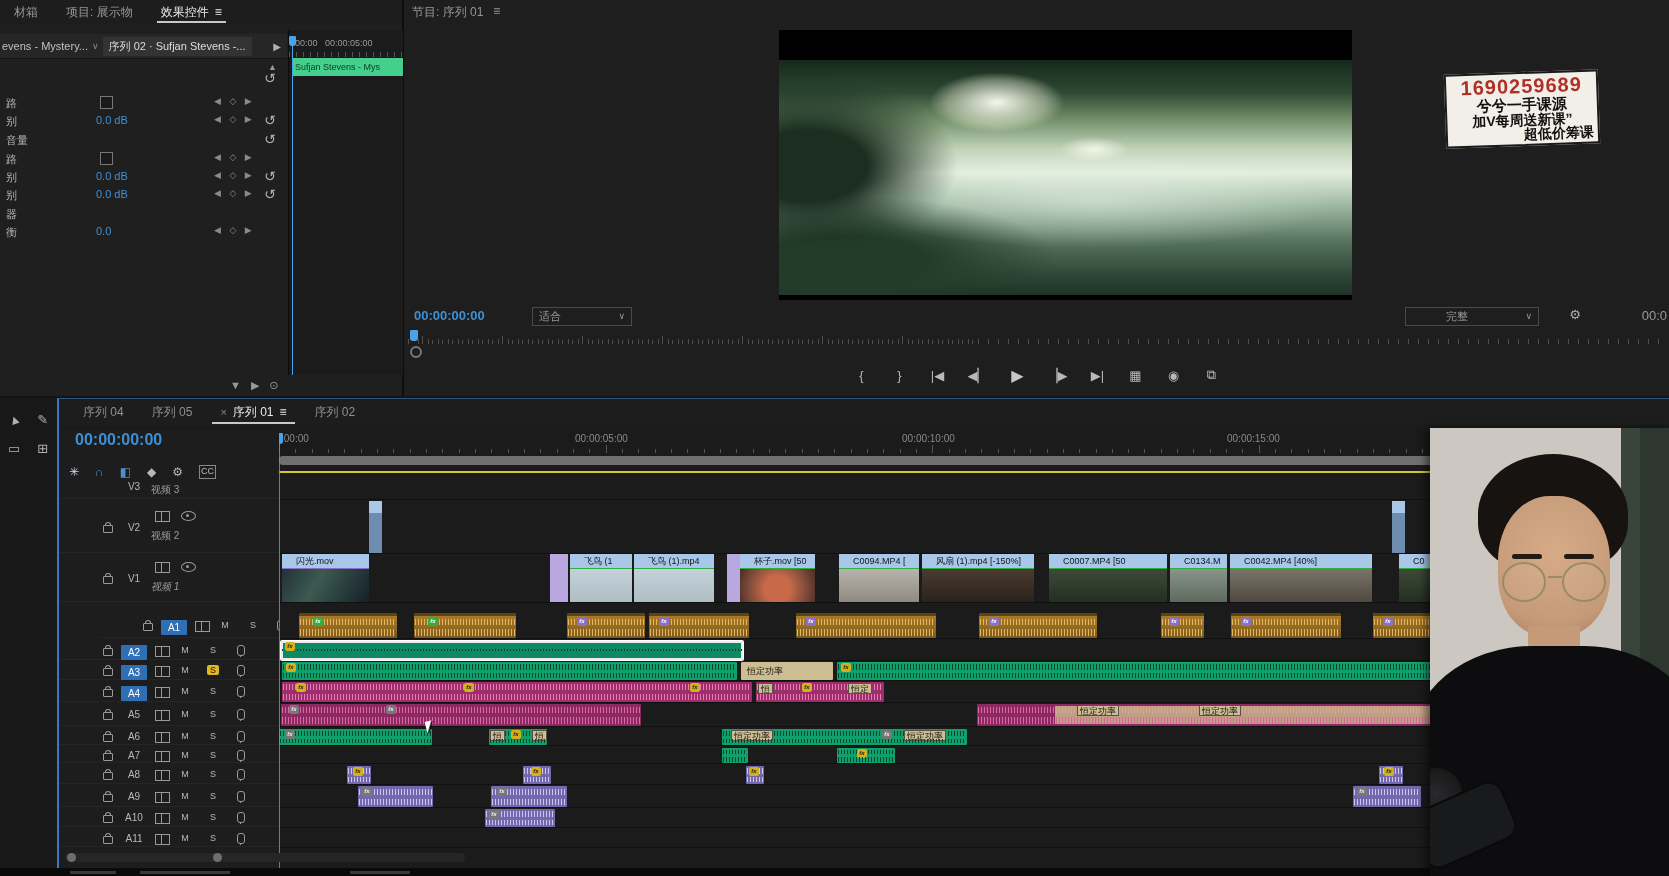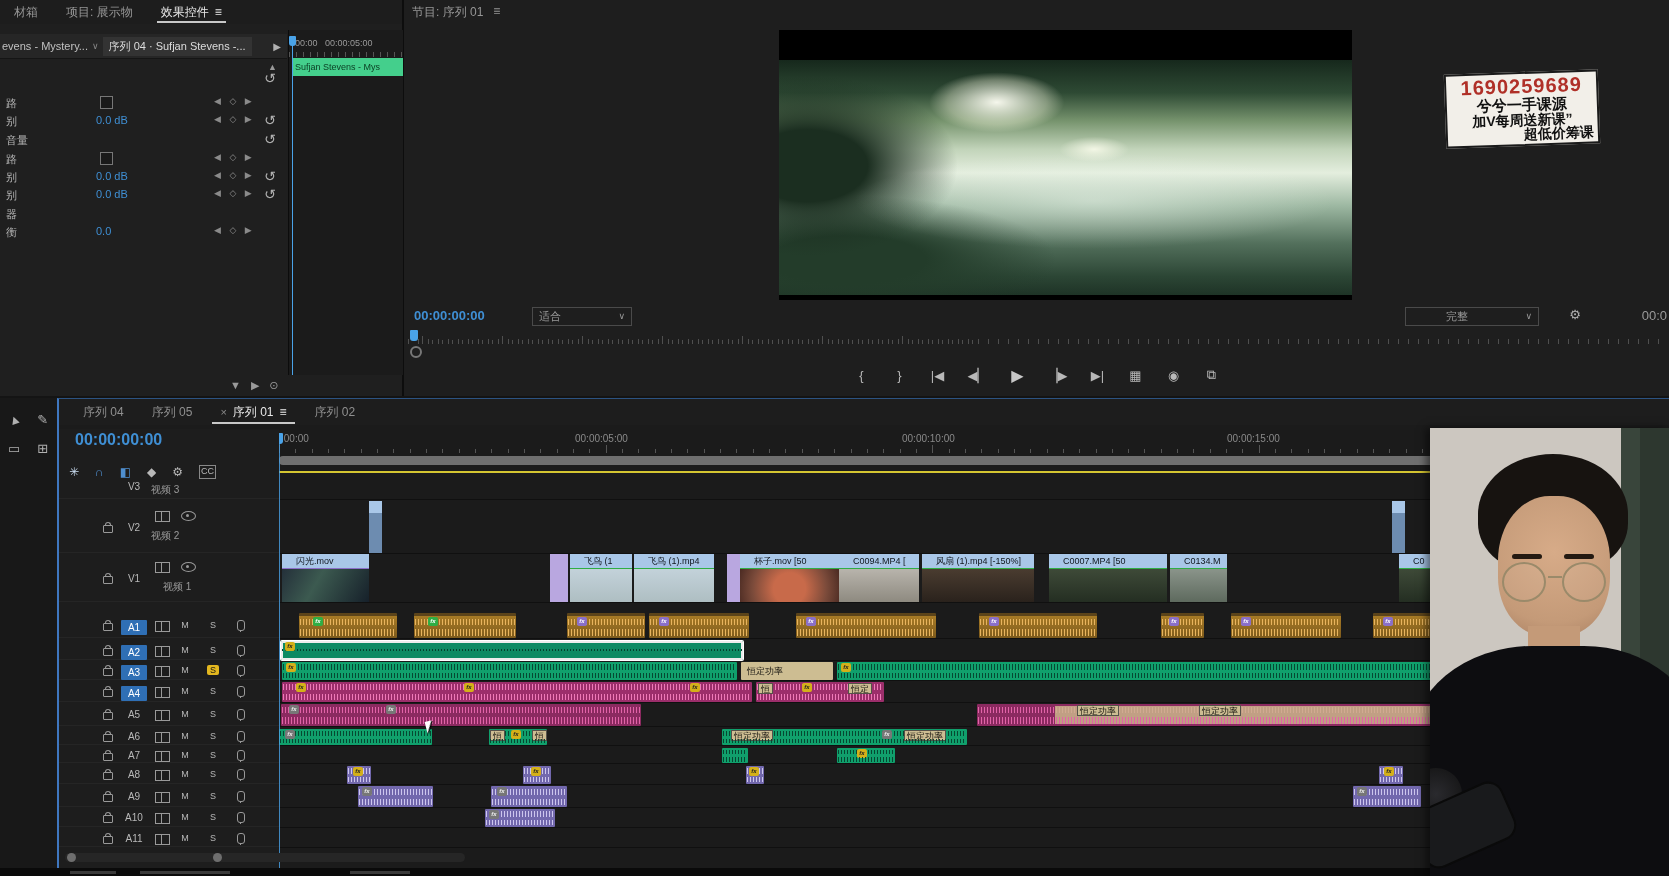--- a/index.html
+++ b/index.html
@@ -212,21 +212,21 @@
         </div>
         <div class="ec-row" style="top: 223px;">
           <div class="ec-label">衡</div>
           <div class="ec-value">0.0</div>
           <div class="ec-nav">◀ ◇ ▶</div>
         </div>
       </div>
     <div class="ec-head">
       <span class="ec-src">evens - Mystery...</span>
       <span class="ec-chev">∨</span>
-      <span class="ec-seq">序列 04 · Sufjan Stevens -...</span>
+      <span class="ec-seq">序列 02 · Sufjan Stevens -...</span>
       <span class="ec-play">▶</span>
     </div>
     <div class="ec-upbtn">▲</div>
     <div id="ec-mini">
       <span class="mini-t" style="left:6px">00:00</span>
       <span class="mini-t" style="left:36px">00:00:05:00</span>
       <div class="mini-ticks"></div>
       <div class="mini-clip">Sufjan Stevens - Mys</div>
       <div class="mini-ph"></div>
     </div>
@@ -382,23 +382,23 @@
             <div class="tid" style="top: 21px;">V2</div>
             <div class="dualmon" style="left: 96px; top: 10px;"></div>
             <div class="eye" style="left: 122px; top: 10px;"></div>
             <div class="tname" style="left: 92px; top: 28px;">视频 2</div>
           </div>
           <div class="trow" style="top: 125px; height: 48px;">
             <div class="lock" style="top: 22px;"></div>
             <div class="tid" style="top: 19px;">V1</div>
             <div class="dualmon" style="left: 96px; top: 8px;"></div>
             <div class="eye" style="left: 122px; top: 8px;"></div>
-            <div class="tname" style="left: 104px; top: 26px;">视频 1</div>
-          </div>
-          <div class="trow" style="top: 184px; height: 25px;">
+            <div class="tname" style="left: 92px; top: 26px; font-style: italic;">视频 1</div>
+          </div>
+          <div class="trow" style="top: 184px; height: 25px; margin-left: 40px;">
             <div class="lock" style="top: 9.5px;"></div>
             <div class="tid badge" style="top: 6.5px;">A1</div>
             <div class="dualmon" style="left: 96px; top: 7.5px;"></div>
             <div class="mtxt" style="left: 120px; top: 6.5px;">M</div>
             <div class="stxt" style="left: 148px; top: 6.5px;">S</div>
             <div class="mic" style="left: 178px; top: 6.5px;"></div>
           </div>
           <div class="trow" style="top: 212px; height: 19px;">
             <div class="lock" style="top: 6.5px;"></div>
             <div class="tid badge" style="top: 3.5px;">A2</div>
@@ -593,21 +593,21 @@
               <div class="vname">飞鸟 (1</div>
               <div class="fxb g">fx</div>
               <div class="vbody b3"></div>
             </div>
             <div class="vclip" style="left: 355px; width: 80px;">
               <div class="vname">飞鸟 (1).mp4</div>
               <div class="fxb g">fx</div>
               <div class="vbody b3"></div>
             </div>
             <div class="vstrip" style="left: 448px; width: 24px;"></div>
-            <div class="vclip" style="left: 461px; width: 99px;">
+            <div class="vclip" style="left: 461px; width: 75px;">
               <div class="vname">杯子.mov [50</div>
               <div class="fxb g">fx</div>
               <div class="vbody b4"></div>
             </div>
             <div class="vclip" style="left: 560px; width: 80px;">
               <div class="vname">C0094.MP4 [</div>
               <div class="fxb g">fx</div>
               <div class="vbody b5"></div>
             </div>
             <div class="vclip" style="left: 643px; width: 112px;">
@@ -617,20 +617,25 @@
             </div>
             <div class="vclip" style="left: 770px; width: 118px;">
               <div class="vname">C0007.MP4 [50</div>
               <div class="fxb g">fx</div>
               <div class="vbody b7"></div>
             </div>
             <div class="vclip" style="left: 891px; width: 57px;">
               <div class="vname">C0134.M</div>
               <div class="fxb g">fx</div>
               <div class="vbody b8"></div>
+            </div>
+            <div class="vclip" style="left: 951px; width: 142px;">
+              <div class="vname">C0042.MP4 [40%]</div>
+              <div class="fxb g">fx</div>
+              <div class="vbody b9"></div>
             </div>
             <div class="vclip" style="left: 1120px; width: 90px;">
               <div class="vname">C0</div>
               <div class="fxb g">fx</div>
               <div class="vbody b7"></div>
             </div>
           </div>
           <div class="lane" style="top: 184px; height: 25px; border-bottom: 1px solid rgb(16, 16, 16);">
             <div class="clip c-orange wave" style="left: 20px; width: 98px;">
               <div class="fxb g" style="left: 14px;">fx</div>

